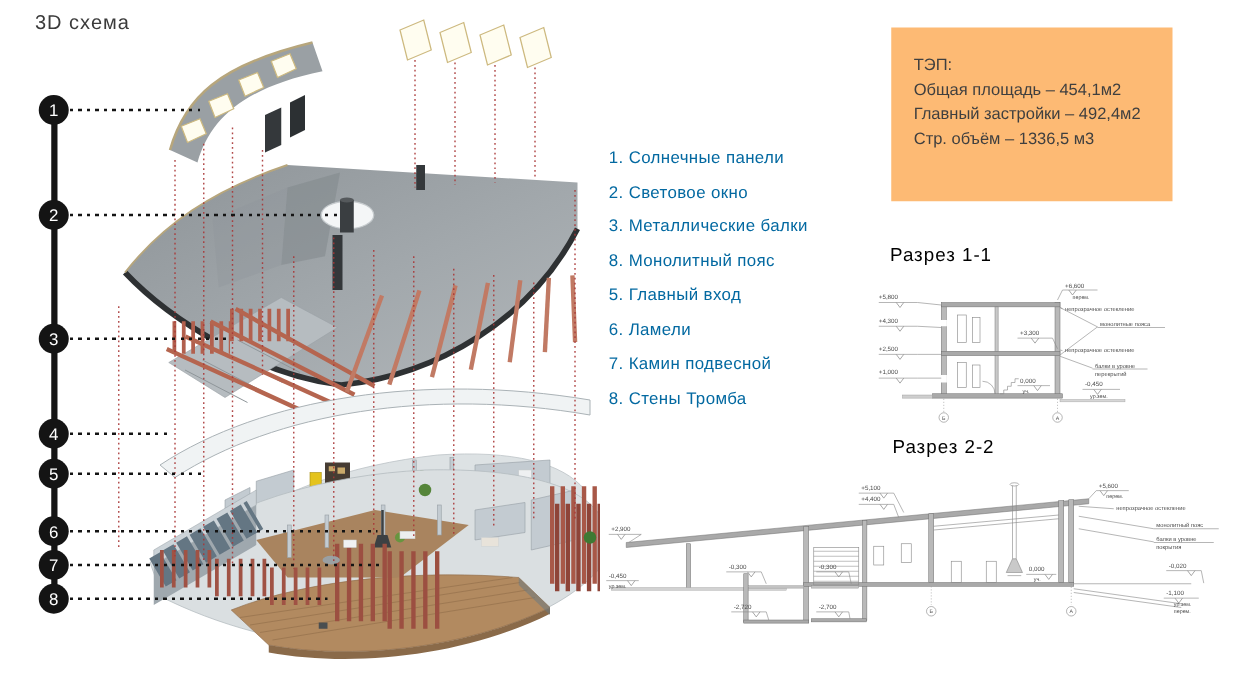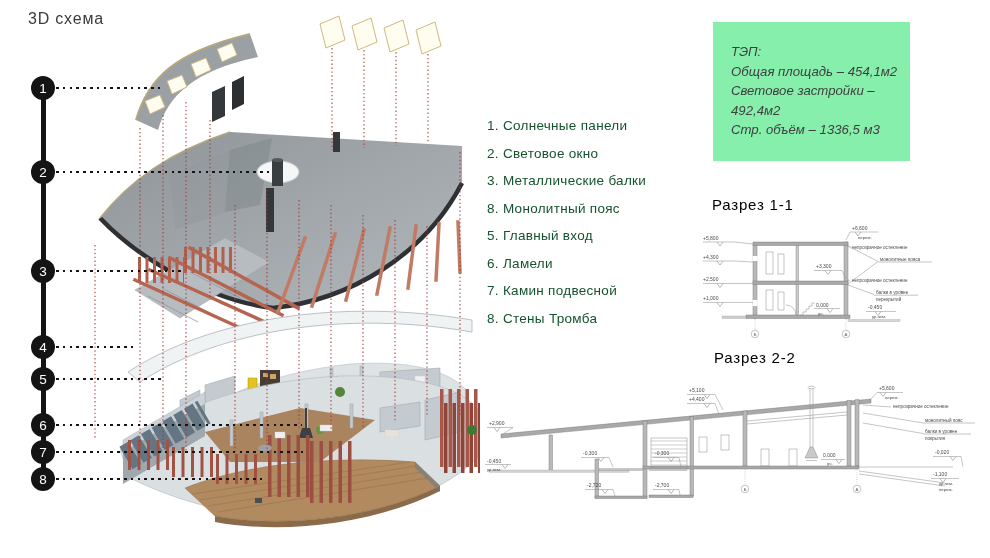--- a/index.html
+++ b/index.html
@@ -10,24 +10,24 @@
   .h2{font-size:15px;color:#000000;letter-spacing:.8px;}
   
   .rail{left:40.5px;top:88px;width:5px;height:391px;background:#141414;z-index:2;}
   .cnum{width:24px;height:24px;border-radius:50%;background:#141414;color:#fff;
         display:flex;align-items:center;justify-content:center;font-size:13.5px;
         left:31px;z-index:4;}
   .dotline{height:2.6px;z-index:3;
         background-image:repeating-linear-gradient(90deg,#141414 0 2.6px,transparent 2.6px 6.8px);}
   
   .legend{left:487px;top:112px;width:220px;z-index:4;}
-  .legend div{height:27.5px;line-height:27.5px;font-size:13.5px;letter-spacing:.3px;color:#14532d;}
+  .legend div{height:27.5px;line-height:27.5px;font-size:13.5px;letter-spacing:.3px;color:#0369a1;}
   
-  .tep{left:713px;top:22px;width:197px;height:139px;background:#86efac;z-index:4;
-       padding:20px 0 0 18px;box-sizing:border-box;color:#3f3f3f;font-size:13.2px;line-height:19.5px;font-style:italic;}
+  .tep{left:713px;top:22px;width:225px;height:139px;background:#fdba74;z-index:4;
+       padding:20px 0 0 18px;box-sizing:border-box;color:#3f3f3f;font-size:13.2px;line-height:19.5px;}
   
   svg text{font-family:"Liberation Sans",sans-serif;}
   .m{font-size:5px;fill:#4a4a4a;}
   .s{font-size:4.3px;fill:#4a4a4a;}
   .lbl{font-size:4.6px;fill:#4a4a4a;}
   .axt{font-size:4.2px;fill:#555;text-anchor:middle;}
   .thin{stroke:#8a8a8a;stroke-width:.5;fill:none;}
   .tick{stroke:#8a8a8a;stroke-width:.6;fill:none;}
   .wall{fill:#b9b9b9;stroke:#6e6e6e;stroke-width:.4;}
   .wallL{fill:#c9c9c9;stroke:#7a7a7a;stroke-width:.4;}
@@ -233,21 +233,21 @@
     <div>8. Монолитный пояс</div>
     <div>5. Главный вход</div>
     <div>6. Ламели</div>
     <div>7. Камин подвесной</div>
     <div>8. Стены Тромба</div>
   </div>
 
   <div class="abs tep">
     <div>ТЭП:</div>
     <div>Общая площадь – 454,1м2</div>
-    <div>Световое застройки – 492,4м2</div>
+    <div>Главный застройки – 492,4м2</div>
     <div>Стр. объём – 1336,5 м3</div>
   </div>
 
   <div class="abs h2" style="left:712px;top:196px">Разрез 1-1</div>
   <svg class="abs" style="left:700px;top:222px" width="285" height="124" viewBox="0 0 285 124">
     <defs>
         <path id="tk1" d="M-3,-4 L0,0 L3,-4" class="tick"></path>
       </defs>
     <g>
       <rect x="53" y="22" width="4" height="74" class="wall"></rect>

